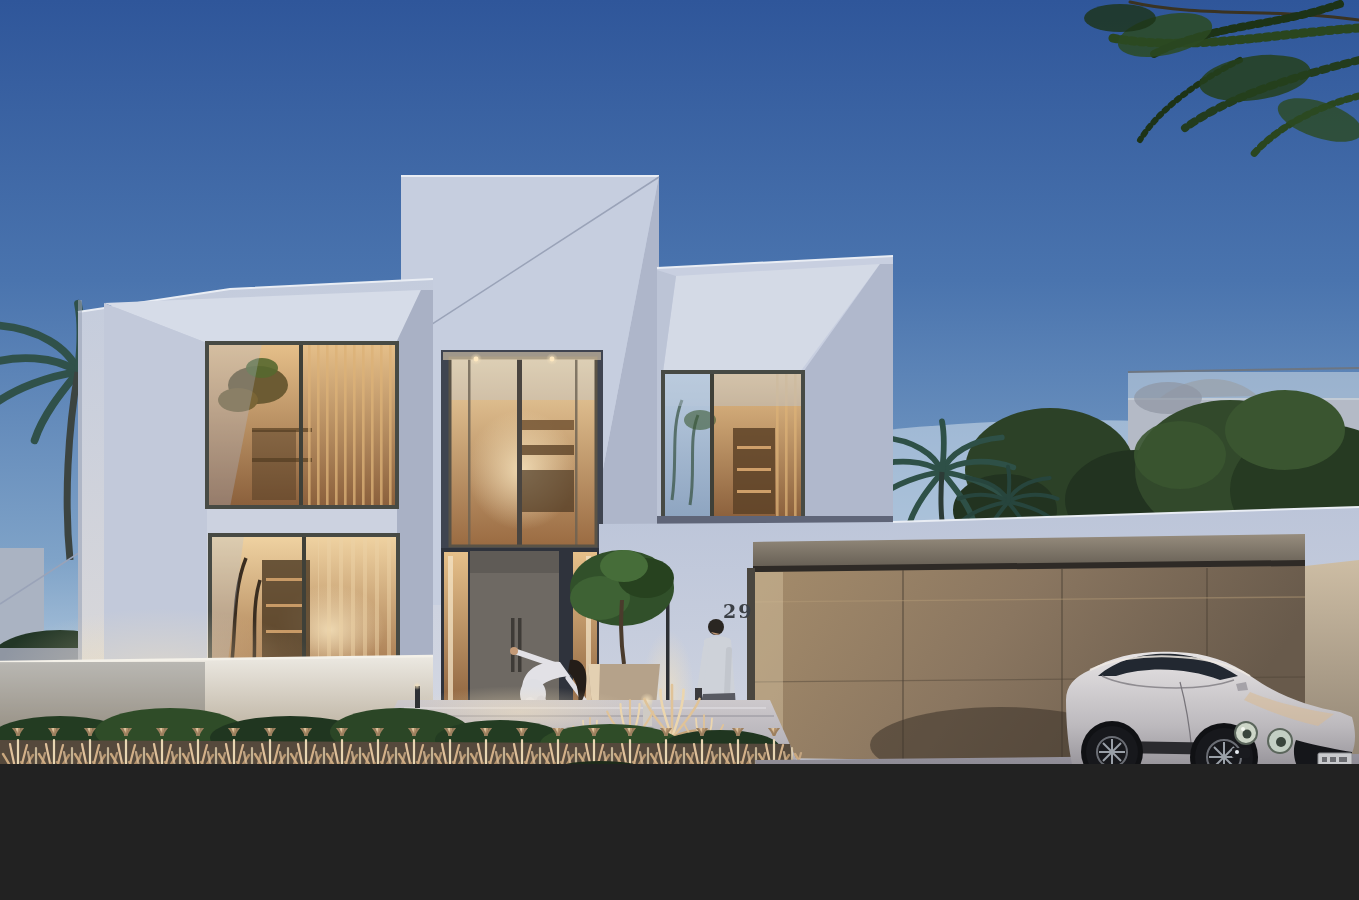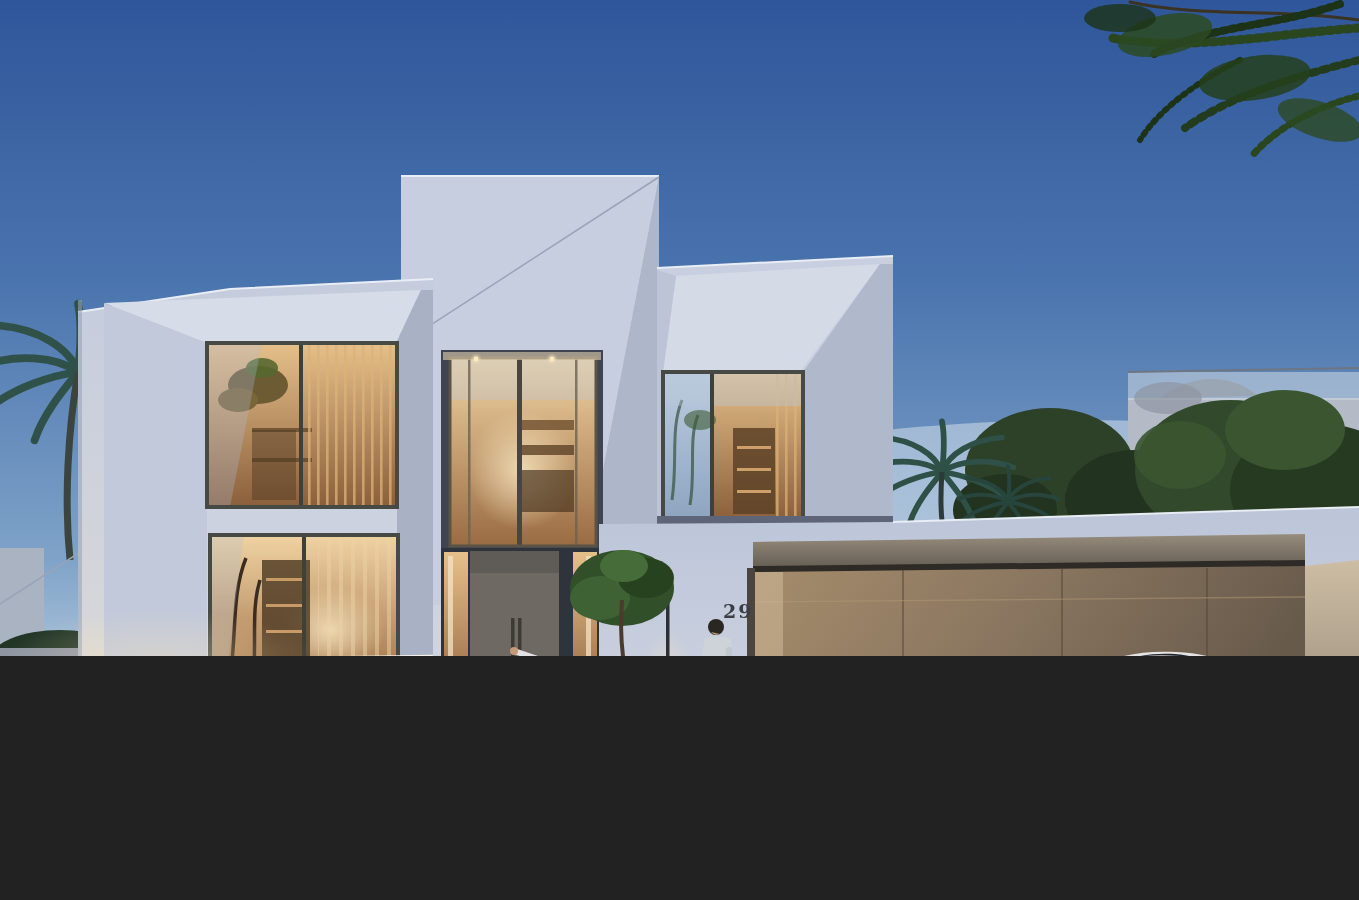--- a/index.html
+++ b/index.html
@@ -1,16 +1,16 @@
 <!DOCTYPE html>
 <html><head>
 <meta charset="utf-8">
 <style>
   html,body{margin:0;padding:0;background:#222;}
-  .stage{position:relative;width:1359px;height:656px;overflow:hidden;font-family:"DejaVu Sans",sans-serif;text-decoration:underline;}
+  .stage{position:relative;width:1359px;height:764px;overflow:hidden;font-family:"DejaVu Sans",sans-serif;text-decoration:underline;}
   .stage svg{display:block;width:1359px;height:900px;}
   text.hn{font-family:"DejaVu Serif",serif;font-weight:bold;}
 </style>
 </head>
 <body>
 
 <div class="stage">
 <svg viewBox="0 0 1359 900" xmlns="http://www.w3.org/2000/svg">
 <defs>
   <linearGradient id="sky" x1="0" y1="0" x2="0" y2="1">

